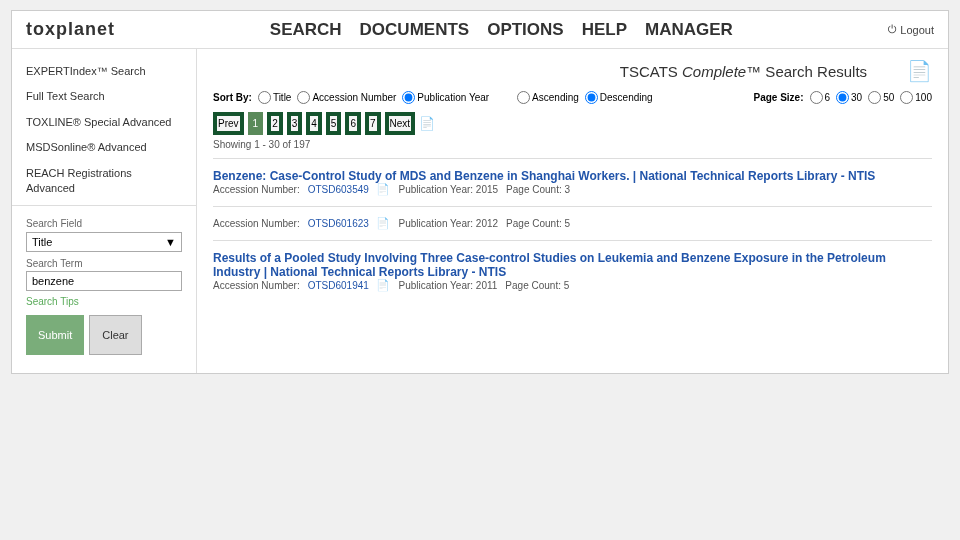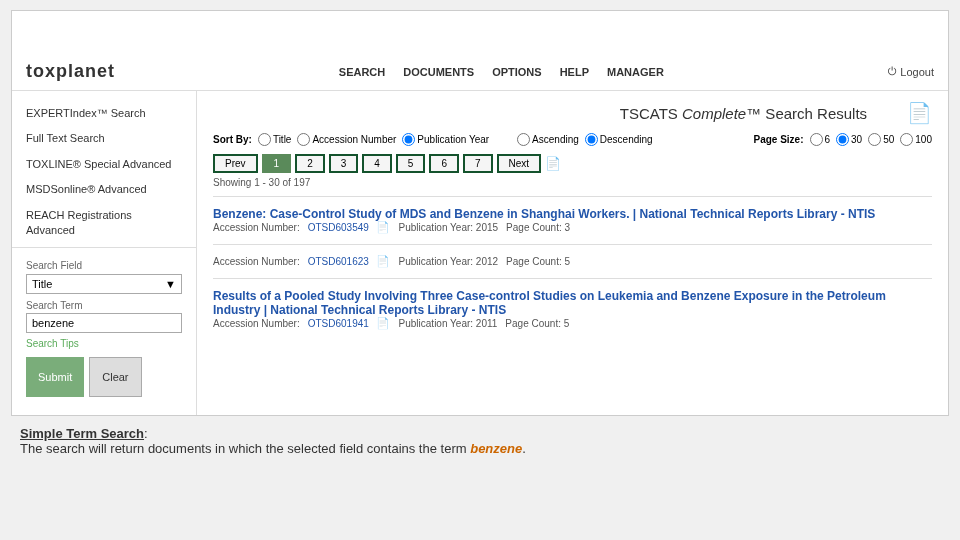--- a/index.html
+++ b/index.html
@@ -27,39 +27,38 @@
     }
 
     
     .app-header {
       background: #fff;
       padding: 8px 14px;
       display: flex;
       align-items: center;
       justify-content: space-between;
       border-bottom: 1px solid #ddd;
-      margin-top: 42px;
     }
     .logo {
       font-size: 18px;
       font-weight: bold;
       color: #5aab5a;
       letter-spacing: 1px;
     }
     .logo span {
       color: #333;
     }
     .nav-links {
       display: flex;
       gap: 18px;
       align-items: center;
     }
     .nav-link {
       color: #333;
-      font-size: 11px;
+      font-size: 17px;
       font-weight: bold;
       text-transform: uppercase;
       cursor: pointer;
       text-decoration: none;
     }
     .logout-btn {
       color: #444;
       font-size: 11px;
       cursor: pointer;
       display: flex;
@@ -205,22 +204,22 @@
 
     
     .pagination-row {
       display: flex;
       align-items: center;
       gap: 4px;
       margin-bottom: 4px;
       font-size: 11px;
     }
     .page-btn {
-      padding: 2px 10px;
-      border: 2px solid #14532d;
+      padding: 2px 1px;
+      border: 4px solid #14532d;
       background: #f5f5f5;
       cursor: pointer;
       font-size: 10px;
     }
     .page-btn.active {
       background: #5a8a5a;
       color: #fff;
       border-color: #5a8a5a;
     }
     .showing-text {
@@ -426,22 +425,13 @@
             <span class="doc-icon-small">📄</span>
             <span>Publication Year: 2011</span>
             <span>Page Count: 5</span>
           </div>
         </div>
 
       </div>
     </div>
   </div>
 
-  <div class="bottom-text">
-    <div>
-      <span class="simple-term">Simple Term Search</span>:
-    </div>
-    <div>
-      <span>The search will return documents in which the selected field contains the term</span>
-      <span class="benzene-italic">benzene</span><span>.</span>
-    </div>
-  </div>
 </div>
 
 </body></html>

